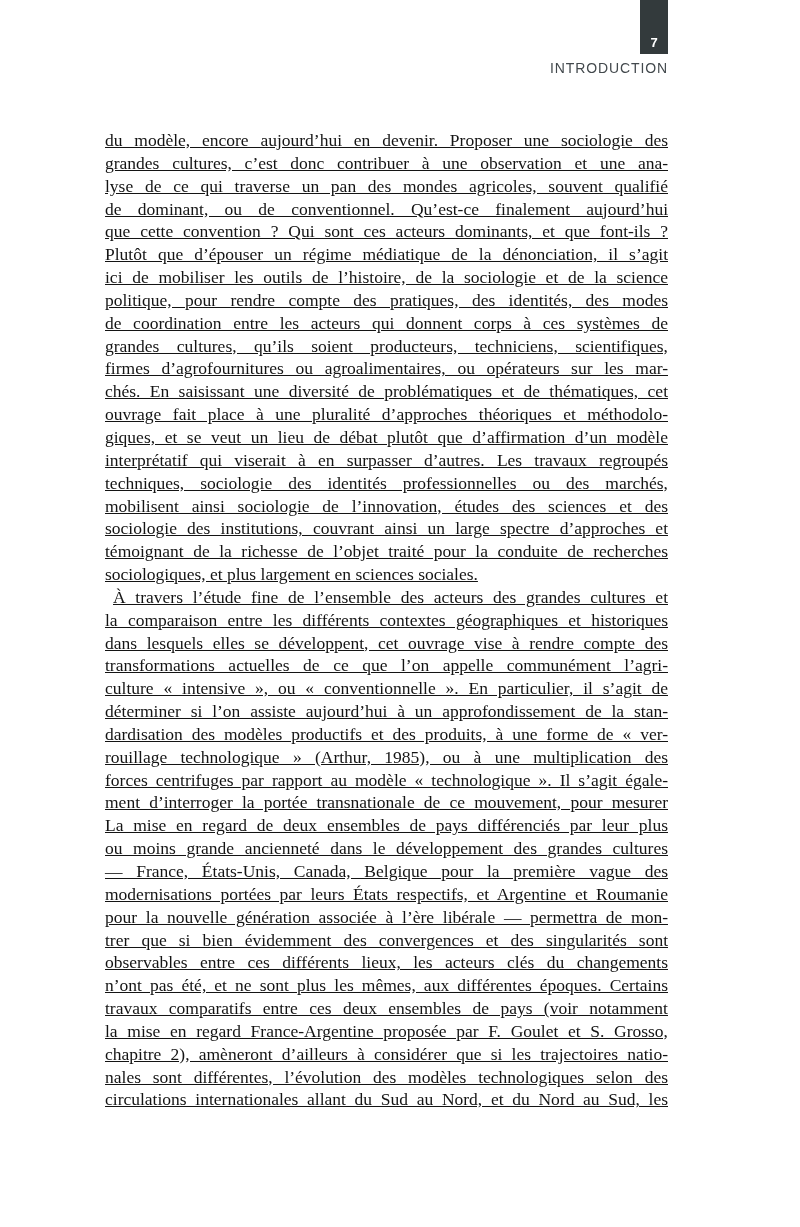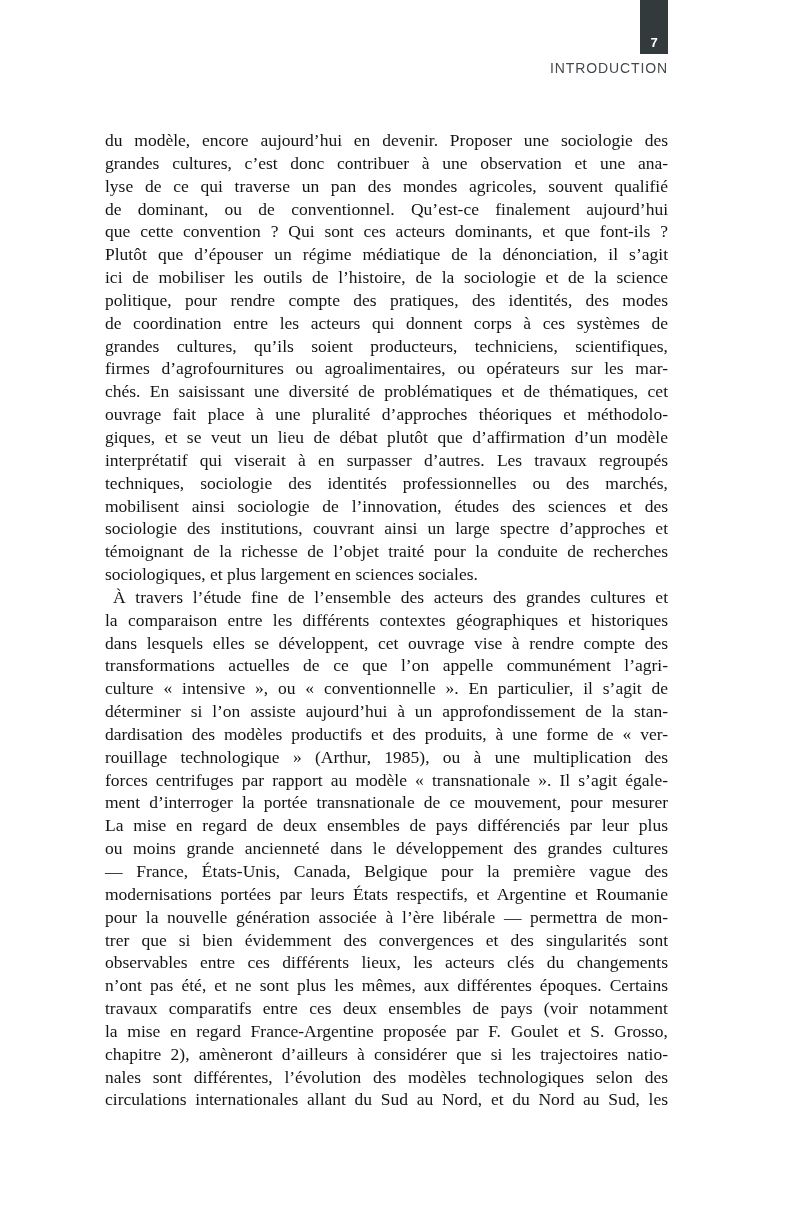--- a/index.html
+++ b/index.html
@@ -53,20 +53,21 @@
     width:563px;
     color:var(--body-text);
     font-size:17.5px;
     line-height:22.85px;
   }
   .line{
     text-align:justify;
     text-align-last:justify;
     word-spacing:-1.5px;
     white-space:normal;
+    text-decoration:underline;
   }
   .line.indent{ text-indent:8px; }
   .line.para-end{
     text-align:right;
     text-align-last:left;
     word-spacing:normal;
   }
 </style>
 </head>
 <body>
@@ -98,21 +99,21 @@
       <div class="line">témoignant de la richesse de l’objet traité pour la conduite de recherches</div>
       <div class="line para-end">sociologiques, et plus largement en sciences sociales.</div>
       <div class="line indent">À travers l’étude fine de l’ensemble des acteurs des grandes cultures et</div>
       <div class="line">la comparaison entre les différents contextes géographiques et historiques</div>
       <div class="line">dans lesquels elles se développent, cet ouvrage vise à rendre compte des</div>
       <div class="line">transformations actuelles de ce que l’on appelle communément l’agri-</div>
       <div class="line">culture « intensive », ou « conventionnelle ». En particulier, il s’agit de</div>
       <div class="line">déterminer si l’on assiste aujourd’hui à un approfondissement de la stan-</div>
       <div class="line">dardisation des modèles productifs et des produits, à une forme de « ver-</div>
       <div class="line">rouillage technologique » (Arthur, 1985), ou à une multiplication des</div>
-      <div class="line">forces centrifuges par rapport au modèle « transnationale ». Il s’agit égale-</div>
+      <div class="line">forces centrifuges par rapport au modèle « technologique ». Il s’agit égale-</div>
       <div class="line">ment d’interroger la portée transnationale de ce mouvement, pour mesurer</div>
       <div class="line">La mise en regard de deux ensembles de pays différenciés par leur plus</div>
       <div class="line">ou moins grande ancienneté dans le développement des grandes cultures</div>
       <div class="line">— France, États-Unis, Canada, Belgique pour la première vague des</div>
       <div class="line">modernisations portées par leurs États respectifs, et Argentine et Roumanie</div>
       <div class="line">pour la nouvelle génération associée à l’ère libérale — permettra de mon-</div>
       <div class="line">trer que si bien évidemment des convergences et des singularités sont</div>
       <div class="line">observables entre ces différents lieux, les acteurs clés du changements</div>
       <div class="line">n’ont pas été, et ne sont plus les mêmes, aux différentes époques. Certains</div>
       <div class="line">travaux comparatifs entre ces deux ensembles de pays (voir notamment</div>

